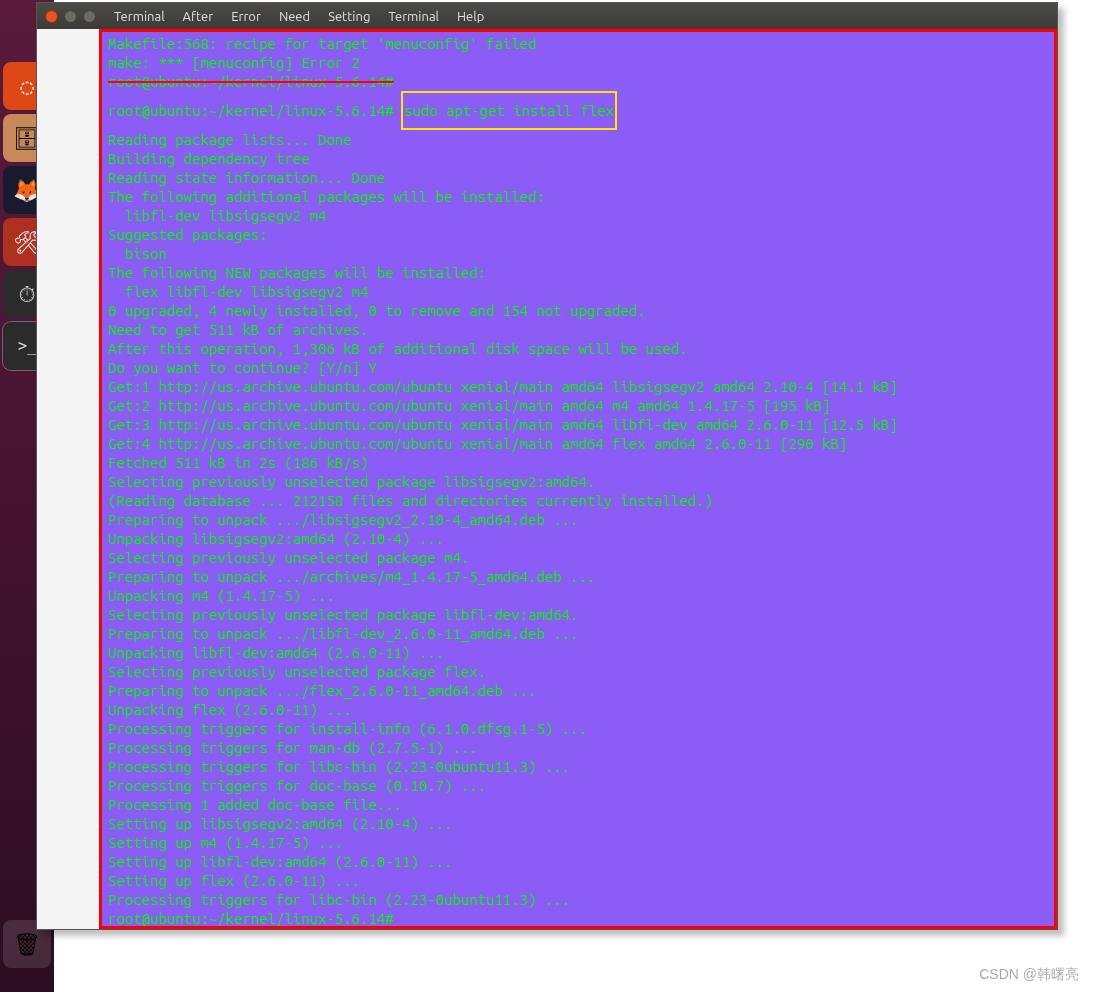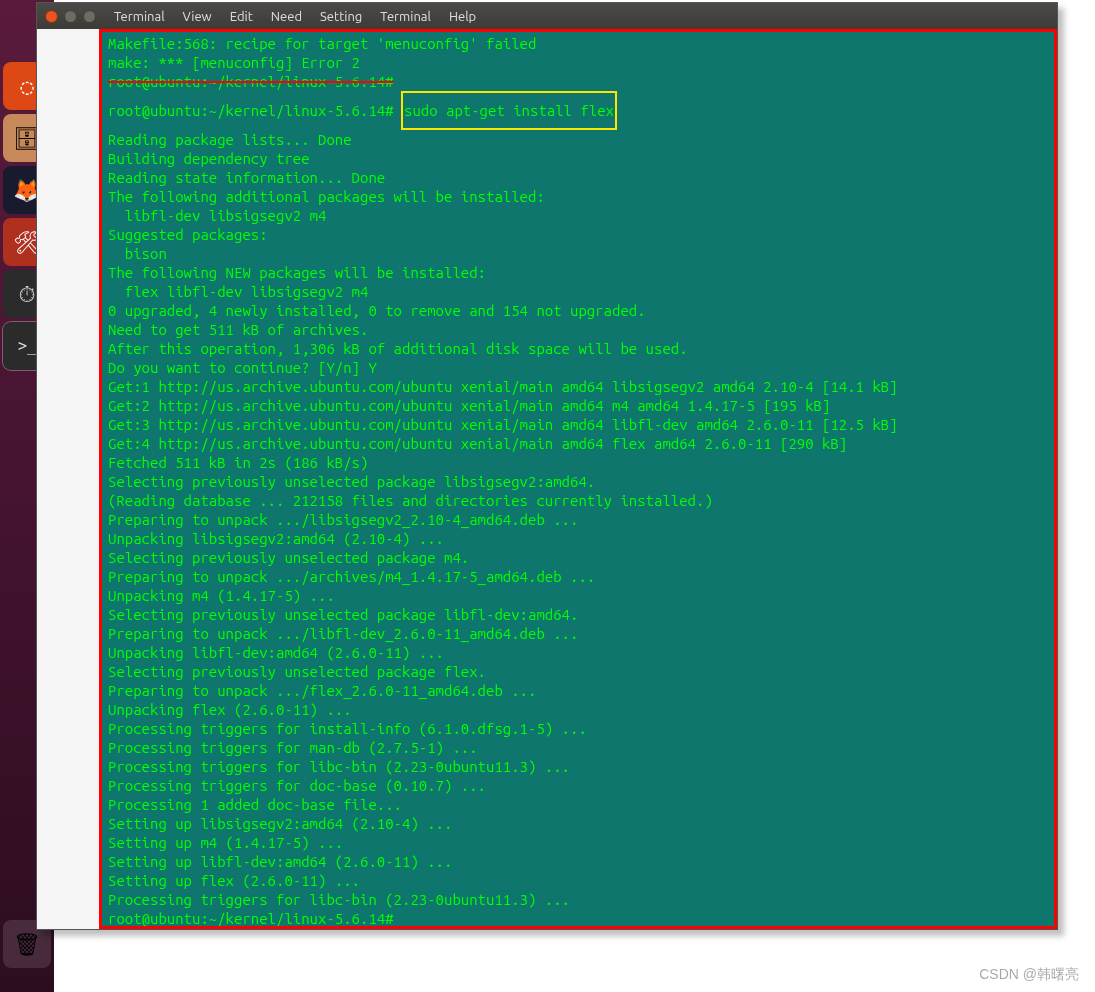--- a/index.html
+++ b/index.html
@@ -45,21 +45,21 @@
     border-radius: 8px;
     display: flex; align-items: center; justify-content: center;
     font-size: 22px;
     background: rgba(255,255,255,0.05);
   }
   .launcher-icon.active { box-shadow: 0 0 0 1px rgba(255,255,255,0.3); }
   .trash { margin-top: auto; margin-bottom: 24px; }
   .terminal-area {
     position: absolute;
     left: 62px; top: 26px; right: 0; bottom: 0;
-    background: #0f766e;
+    background: #8b5cf6;
     padding: 2px 6px 2px 6px;
     border: 3px solid #ff0000;
     font-size: 15px;
     line-height: 19px;
     color: #00ff00;
     white-space: pre;
     overflow: hidden;
   }
   .line { white-space: pre-wrap; word-break: break-all; }
   .hl-box {
@@ -94,22 +94,22 @@
     <div class="launcher-icon trash" style="background: rgba(255, 255, 255, 0.12);">🗑</div>
   </div>
 
 <div class="frame">
   <div class="titlebar">
     <span class="win-btn win-close"></span>
     <span class="win-btn win-min"></span>
     <span class="win-btn win-max"></span>
     <div class="menus" id="menus">
         <span>Terminal</span>
-        <span>View</span>
-        <span>Edit</span>
+        <span>After</span>
+        <span>Error</span>
         <span>Need</span>
         <span>Setting</span>
         <span>Terminal</span>
         <span>Help</span>
       </div>
   </div>
 
   <div class="terminal-area" id="term"><div class="line">Makefile:568: recipe for target 'menuconfig' failed</div><div class="line">make: *** [menuconfig] Error 2</div><div class="line"><span class="strike">root@ubuntu:~/kernel/linux-5.6.14#</span></div><div class="line"><span class="prompt-part">root@ubuntu:~/kernel/linux-5.6.14# </span><span class="hl-box">sudo apt-get install flex</span></div><div class="line">Reading package lists... Done</div><div class="line">Building dependency tree</div><div class="line">Reading state information... Done</div><div class="line">The following additional packages will be installed:</div><div class="line">  libfl-dev libsigsegv2 m4</div><div class="line">Suggested packages:</div><div class="line">  bison</div><div class="line">The following NEW packages will be installed:</div><div class="line">  flex libfl-dev libsigsegv2 m4</div><div class="line">0 upgraded, 4 newly installed, 0 to remove and 154 not upgraded.</div><div class="line">Need to get 511 kB of archives.</div><div class="line">After this operation, 1,306 kB of additional disk space will be used.</div><div class="line">Do you want to continue? [Y/n] Y</div><div class="line">Get:1 http://us.archive.ubuntu.com/ubuntu xenial/main amd64 libsigsegv2 amd64 2.10-4 [14.1 kB]</div><div class="line">Get:2 http://us.archive.ubuntu.com/ubuntu xenial/main amd64 m4 amd64 1.4.17-5 [195 kB]</div><div class="line">Get:3 http://us.archive.ubuntu.com/ubuntu xenial/main amd64 libfl-dev amd64 2.6.0-11 [12.5 kB]</div><div class="line">Get:4 http://us.archive.ubuntu.com/ubuntu xenial/main amd64 flex amd64 2.6.0-11 [290 kB]</div><div class="line">Fetched 511 kB in 2s (186 kB/s)</div><div class="line">Selecting previously unselected package libsigsegv2:amd64.</div><div class="line">(Reading database ... 212158 files and directories currently installed.)</div><div class="line">Preparing to unpack .../libsigsegv2_2.10-4_amd64.deb ...</div><div class="line">Unpacking libsigsegv2:amd64 (2.10-4) ...</div><div class="line">Selecting previously unselected package m4.</div><div class="line">Preparing to unpack .../archives/m4_1.4.17-5_amd64.deb ...</div><div class="line">Unpacking m4 (1.4.17-5) ...</div><div class="line">Selecting previously unselected package libfl-dev:amd64.</div><div class="line">Preparing to unpack .../libfl-dev_2.6.0-11_amd64.deb ...</div><div class="line">Unpacking libfl-dev:amd64 (2.6.0-11) ...</div><div class="line">Selecting previously unselected package flex.</div><div class="line">Preparing to unpack .../flex_2.6.0-11_amd64.deb ...</div><div class="line">Unpacking flex (2.6.0-11) ...</div><div class="line">Processing triggers for install-info (6.1.0.dfsg.1-5) ...</div><div class="line">Processing triggers for man-db (2.7.5-1) ...</div><div class="line">Processing triggers for libc-bin (2.23-0ubuntu11.3) ...</div><div class="line">Processing triggers for doc-base (0.10.7) ...</div><div class="line">Processing 1 added doc-base file...</div><div class="line">Setting up libsigsegv2:amd64 (2.10-4) ...</div><div class="line">Setting up m4 (1.4.17-5) ...</div><div class="line">Setting up libfl-dev:amd64 (2.6.0-11) ...</div><div class="line">Setting up flex (2.6.0-11) ...</div><div class="line">Processing triggers for libc-bin (2.23-0ubuntu11.3) ...</div><div class="line">root@ubuntu:~/kernel/linux-5.6.14#</div><div class="line">root@ubuntu:~/kernel/linux-5.6.14# <span class="cursor"></span></div></div>
 </div>
 

